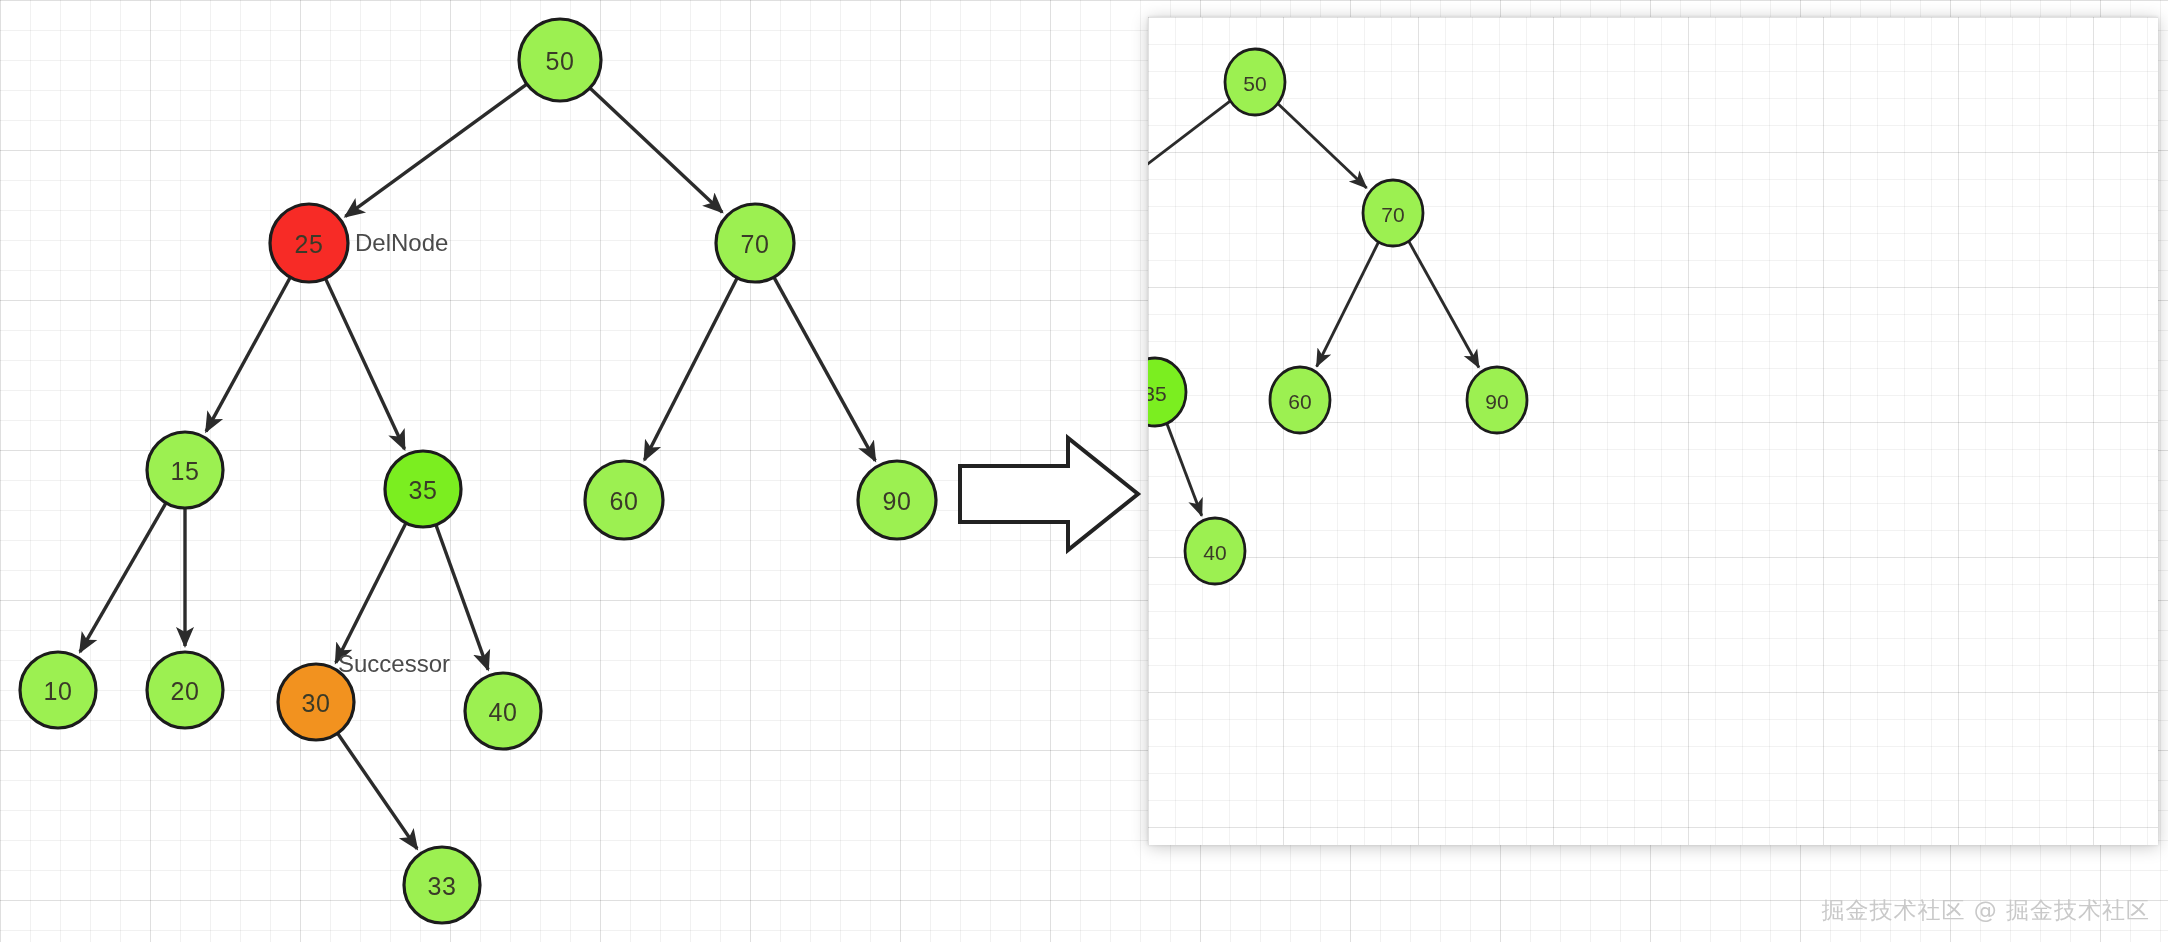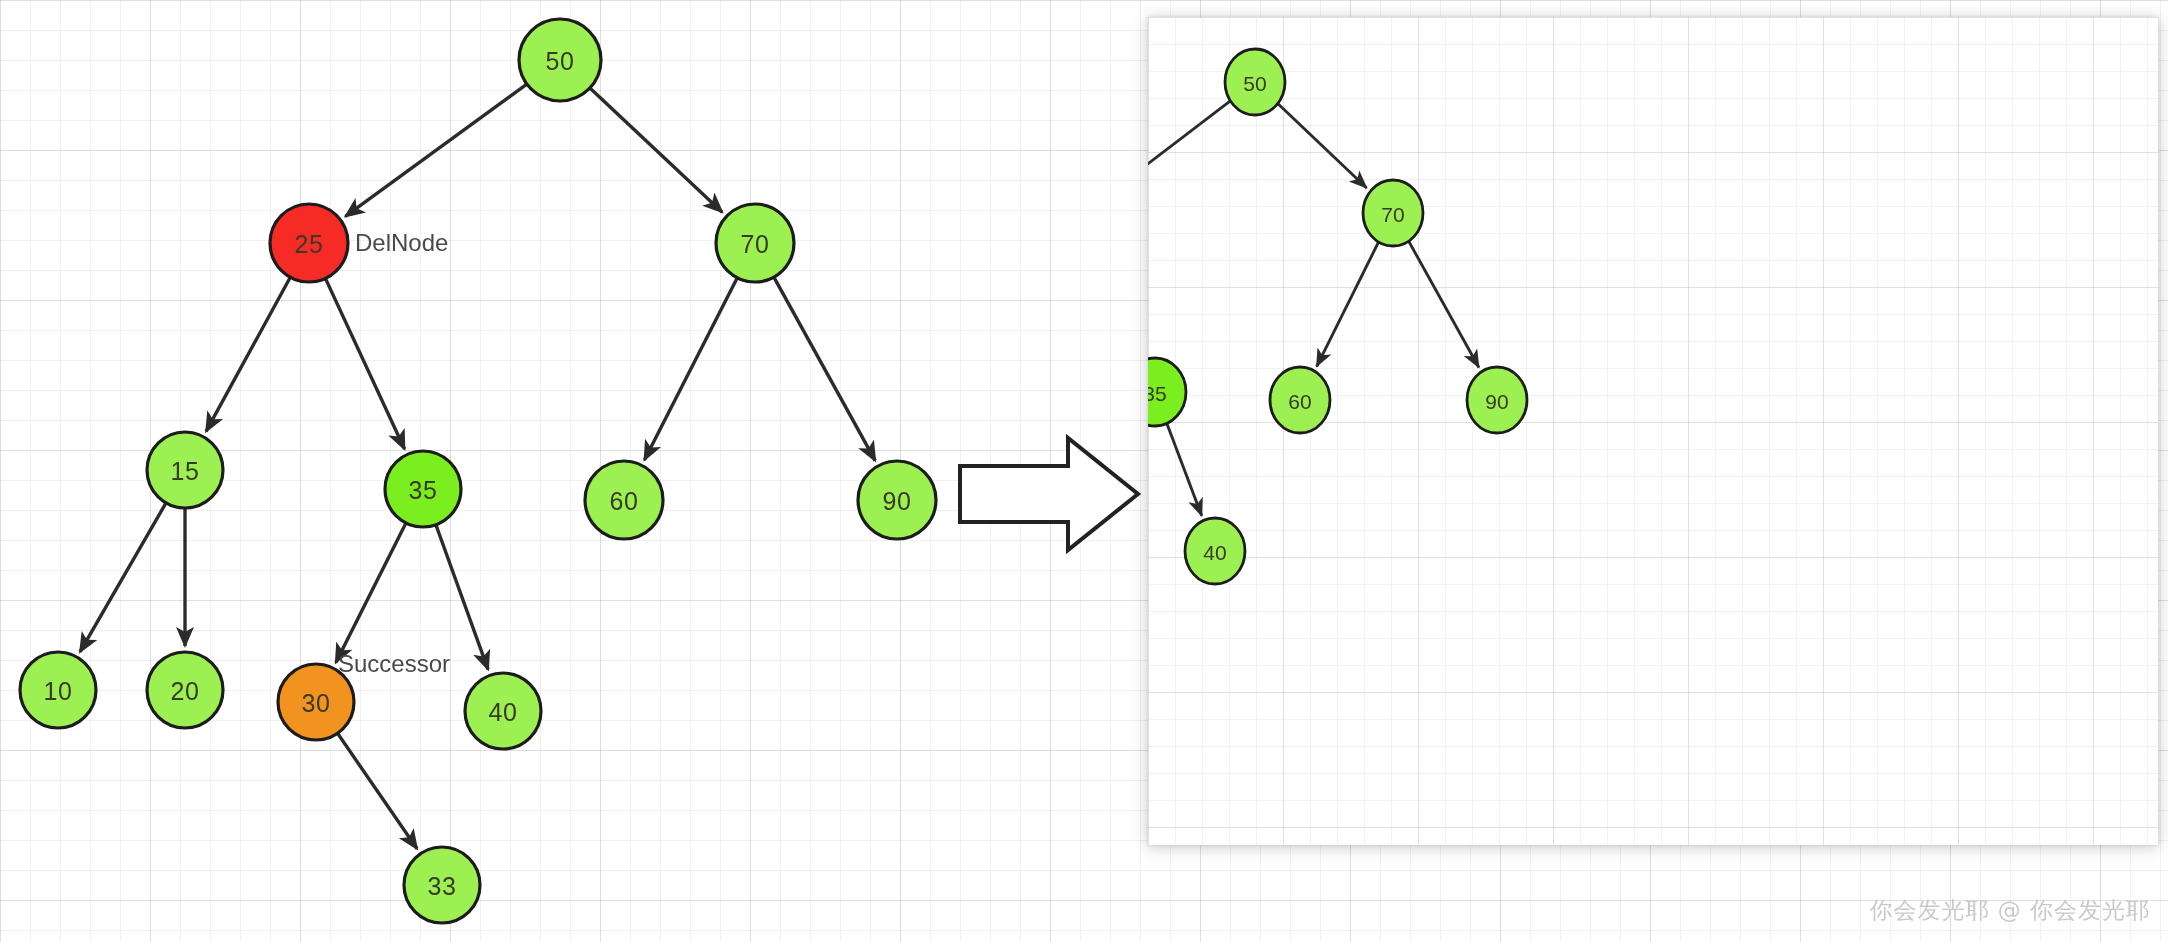--- a/index.html
+++ b/index.html
@@ -228,15 +228,15 @@
             <text x="1079" y="552" class="nodetext-r">33</text>
           </g>
           <g>
             <ellipse cx="1215" cy="551" rx="30" ry="33" fill="#9cf051" class="nodecircle-r"></ellipse>
             <text x="1215" y="552" class="nodetext-r">40</text>
           </g>
         </g>
     </svg>
   </div>
 
-  <div class="watermark">你会发光耶 @ 你会发光耶</div>
+  <div class="watermark">掘金技术社区 @ 掘金技术社区</div>
 
 </div>
 
 </body></html>

